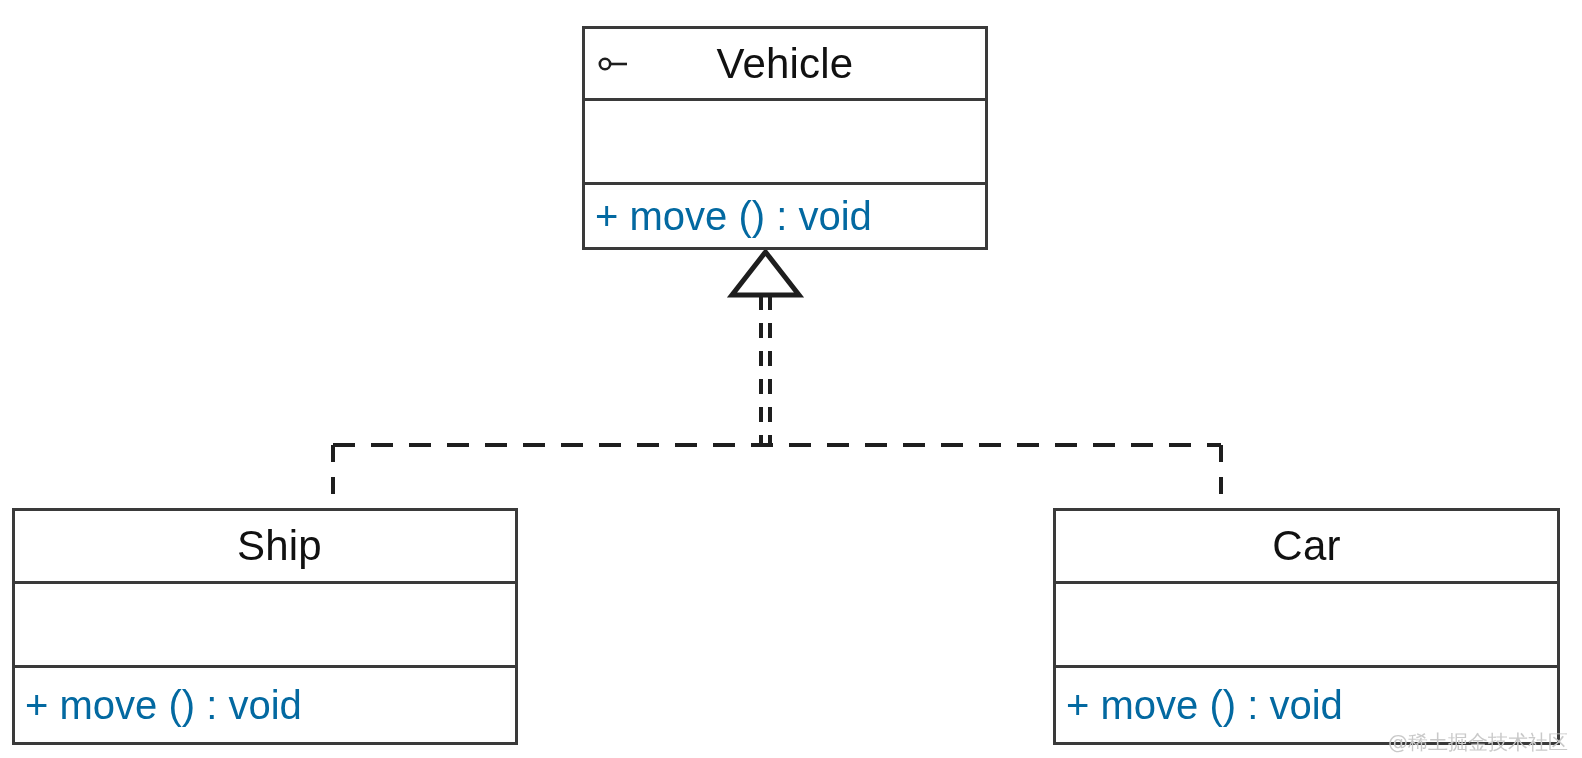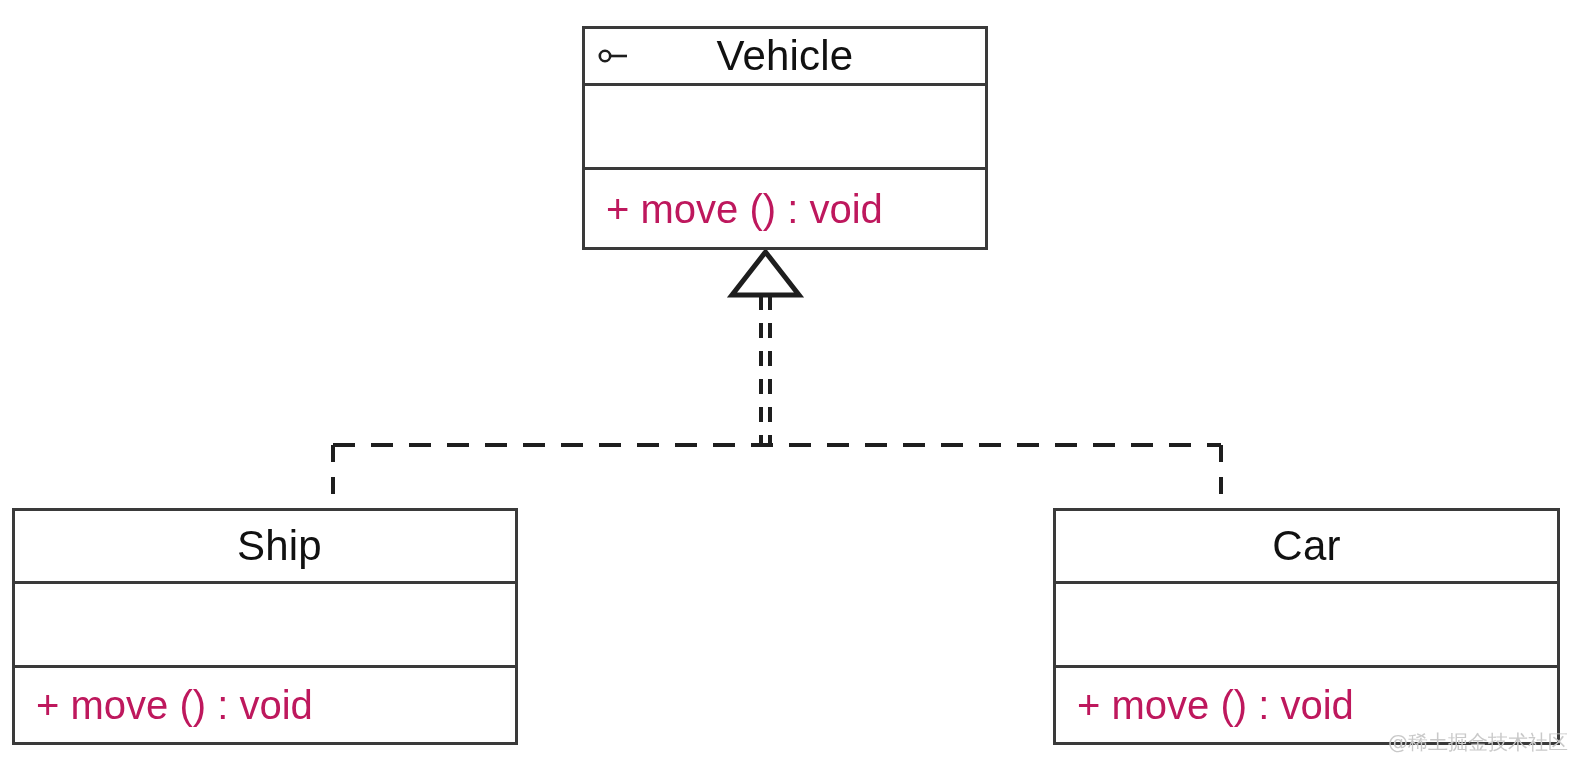--- a/index.html
+++ b/index.html
@@ -58,43 +58,43 @@
     font-size: 42px;
     line-height: 1;
     color: #111111;
     letter-spacing: 0.2px;
     white-space: nowrap;
   }
 
   .member-row {
     font-size: 40px;
     line-height: 1;
-    color: #be185d;
-    padding-left: 21px;
+    color: #0369a1;
+    padding-left: 10px;
     white-space: nowrap;
   }
 
   
   .iface-icon {
     position: absolute;
     left: 12px;
     top: 50%;
     transform: translateY(-50%);
     width: 34px;
     height: 16px;
   }
 
   
   #box-vehicle {
     left: 582px;
     top: 26px;
     width: 406px;
     height: 224px;
   }
-  #box-vehicle .cmp-title      { height: 54px; }
+  #box-vehicle .cmp-title      { height: 69px; }
   #box-vehicle .cmp-attributes { height: 84px; }
   #box-vehicle .cmp-operations { flex: 1 1 auto; }
 
   
   #box-ship {
     left: 12px;
     top: 508px;
     width: 506px;
     height: 237px;
   }

